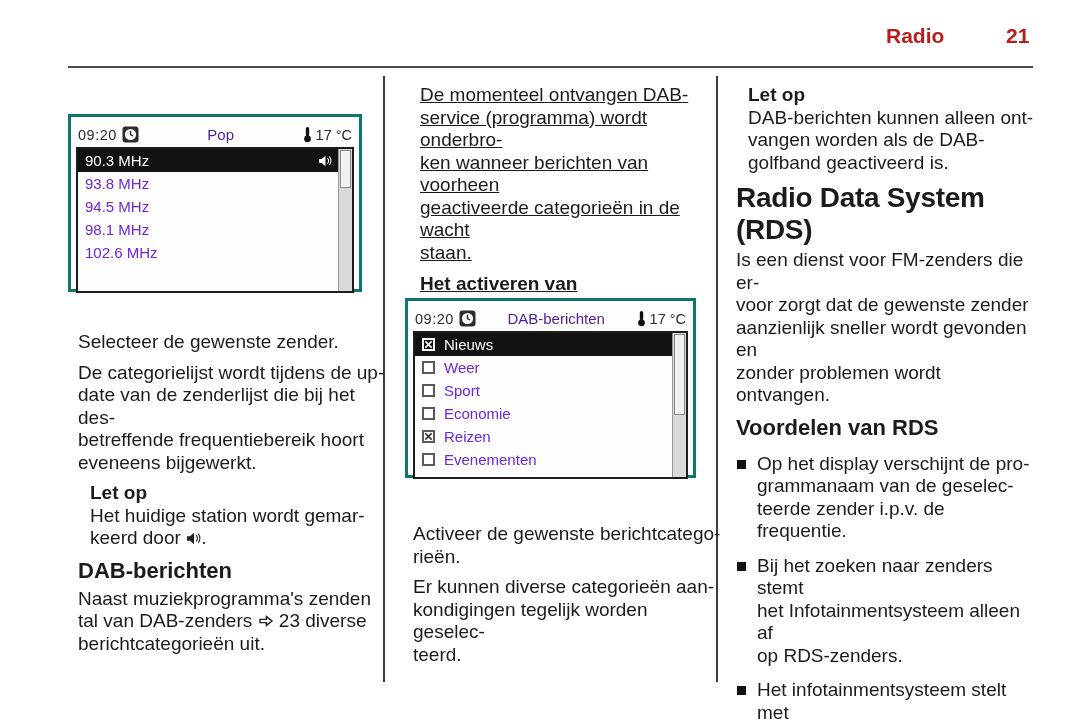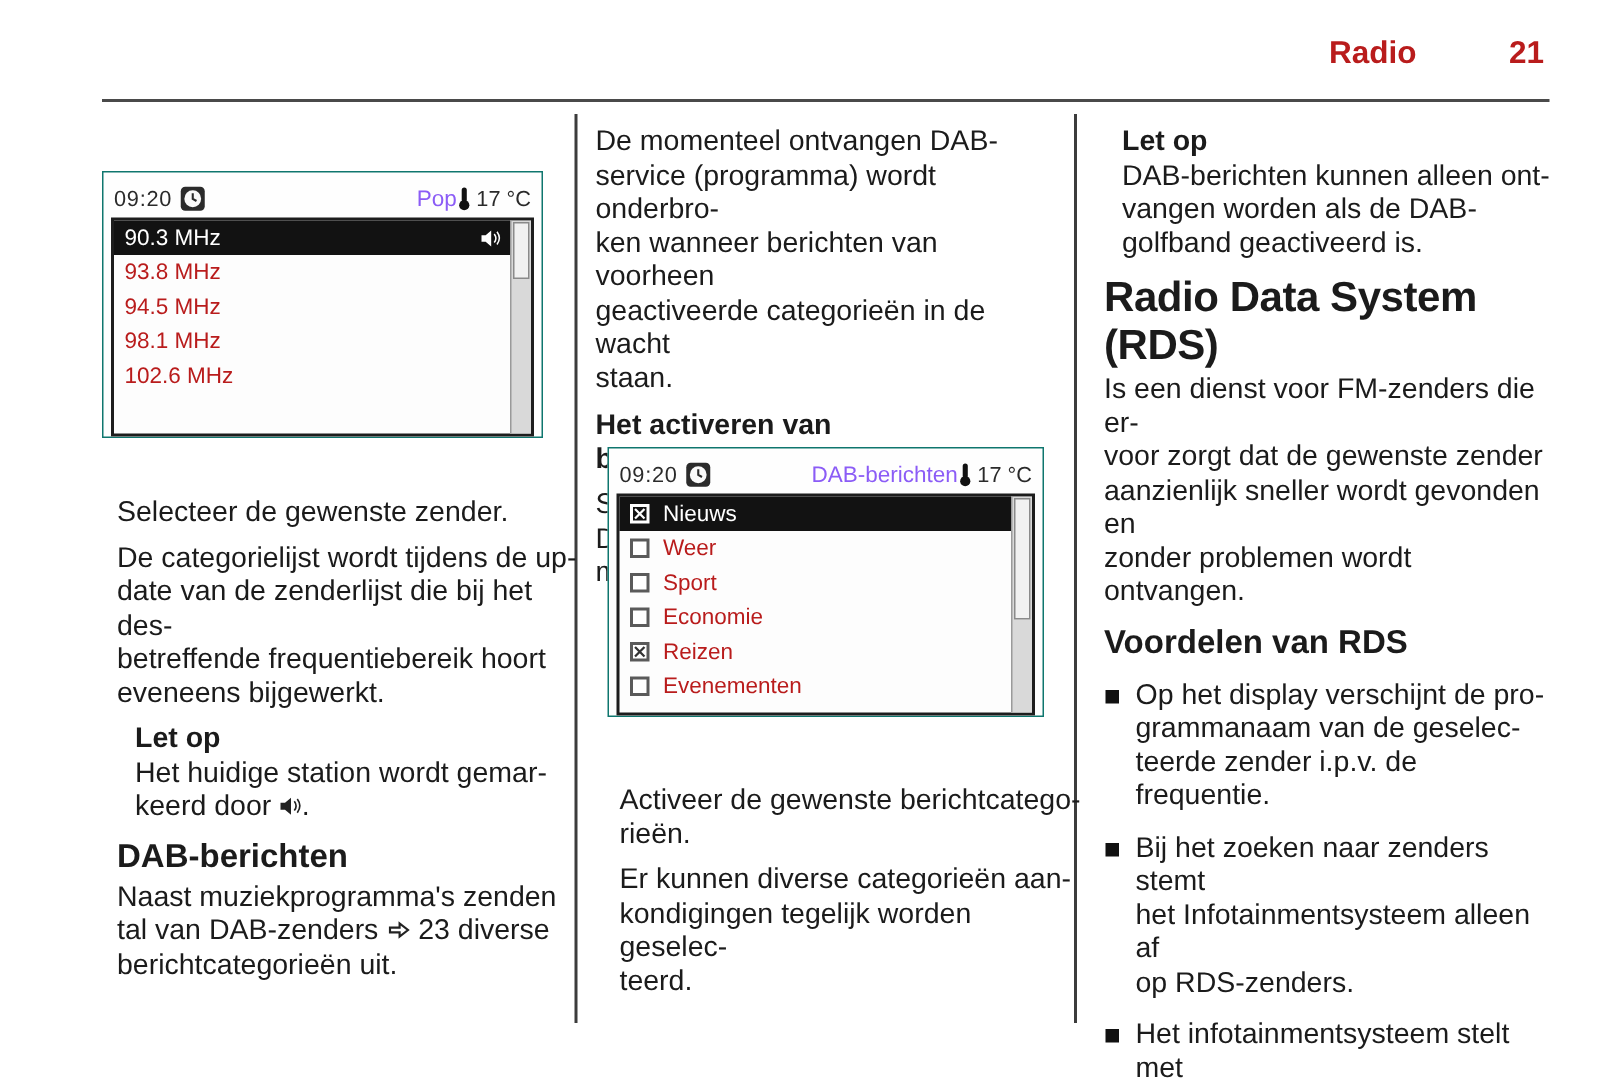--- a/index.html
+++ b/index.html
@@ -23,27 +23,27 @@
   .note-body{white-space:pre-line;}
   .h-section{font-size:22px;font-weight:bold;margin:6px 0 4px 0;line-height:26px;}
   .h-chapter{font-size:28px;font-weight:bold;margin:3px 0 3px 0;line-height:32px;letter-spacing:-0.3px;}
   .subhead{font-size:19px;font-weight:bold;margin:0 0 8px 0;line-height:23px;}
   .bold-inline{font-weight:bold;}
   .bullet{display:flex;margin:12px 0 9px 0;}
   .bullet-marker{flex:0 0 auto;width:9px;height:9px;background:#111;margin:7px 11px 0 1px;}
   .bullet-text{white-space:pre-line;}
 
   
-  .display{position:absolute;background:#fefefe;border:1px solid #0f766e;padding:5px 5px 6px 5px;box-sizing:border-box;}
+  .display{position:absolute;background:#fefefe;border:3px solid #0f766e;padding:5px 5px 6px 5px;box-sizing:border-box;}
   .d-header{display:flex;align-items:center;height:25px;font-size:14.5px;color:#2a2a2a;padding:0 2px;}
   .d-time{margin-right:5px;letter-spacing:0.5px;}
-  .d-title{flex:1;text-align:right;font-size:15px;color:#8b5cf6;}
+  .d-title{flex:1;text-align:center;font-size:15px;color:#4c1d95;}
   .d-temp{margin-left:4px;white-space:nowrap;}
   .d-list{position:relative;border:2px solid #1d1d1d;background:#fdfdfd;}
-  .drow{display:flex;align-items:center;height:23px;padding:0 18px 0 7px;font-size:15px;color:#b91c1c;}
+  .drow{display:flex;align-items:center;height:23px;padding:0 18px 0 7px;font-size:15px;color:#6d28d9;}
   .drow.sel{background:#121212;color:#fff;}
   .drow .spk{margin-left:auto;margin-right:2px;display:inline-flex;}
   .cb{display:inline-flex;align-items:center;justify-content:center;width:13px;height:13px;
       border:2px solid #5a5a5a;background:#fff;color:#333;margin-right:9px;flex:0 0 auto;box-sizing:border-box;}
   .sel .cb{border-color:#fff;background:#121212;color:#fff;}
   .sb{position:absolute;top:0;right:0;bottom:0;width:13px;background:#d9d9d9;border-left:1px solid #9a9a9a;}
   .sb-thumb{position:absolute;top:1px;left:1px;right:1px;background:#f1f1f1;border:1px solid #8a8a8a;box-sizing:border-box;}
   .icon-inline{display:inline-flex;vertical-align:-1px;}
 </style>
 </head>
@@ -119,21 +119,21 @@
             </svg></span><span>.</span></span>
     </div>
     <div class="h-section">DAB-berichten</div>
     <p><span>Naast muziekprogramma's zenden
 tal van DAB-zenders </span><span class="icon-inline"><svg width="16" height="14" viewBox="0 0 20 16">
             <path d="M2.5 6 H10.5 V2.5 L17.5 8 L10.5 13.5 V10 H2.5 z" fill="none" stroke="#222" stroke-width="1.8"></path>
           </svg></span><span> 23 diverse
 berichtcategorieën uit.</span></p>
   </div>
 
-  <div class="tcol" style="left:397px;top:84px;width:310px;">
+  <div class="tcol" style="left:420px;top:84px;width:310px;text-decoration:underline;">
     <p>De momenteel ontvangen DAB-
 service (programma) wordt onderbro-
 ken wanneer berichten van voorheen
 geactiveerde categorieën in de wacht
 staan.</p>
     <div class="subhead">Het activeren van berichtcategorieën</div>
     <p><span>Selecteer </span><span class="bold-inline">DAB-berichten</span><span> in het DAB-
 menu.</span></p>
   </div>
 

